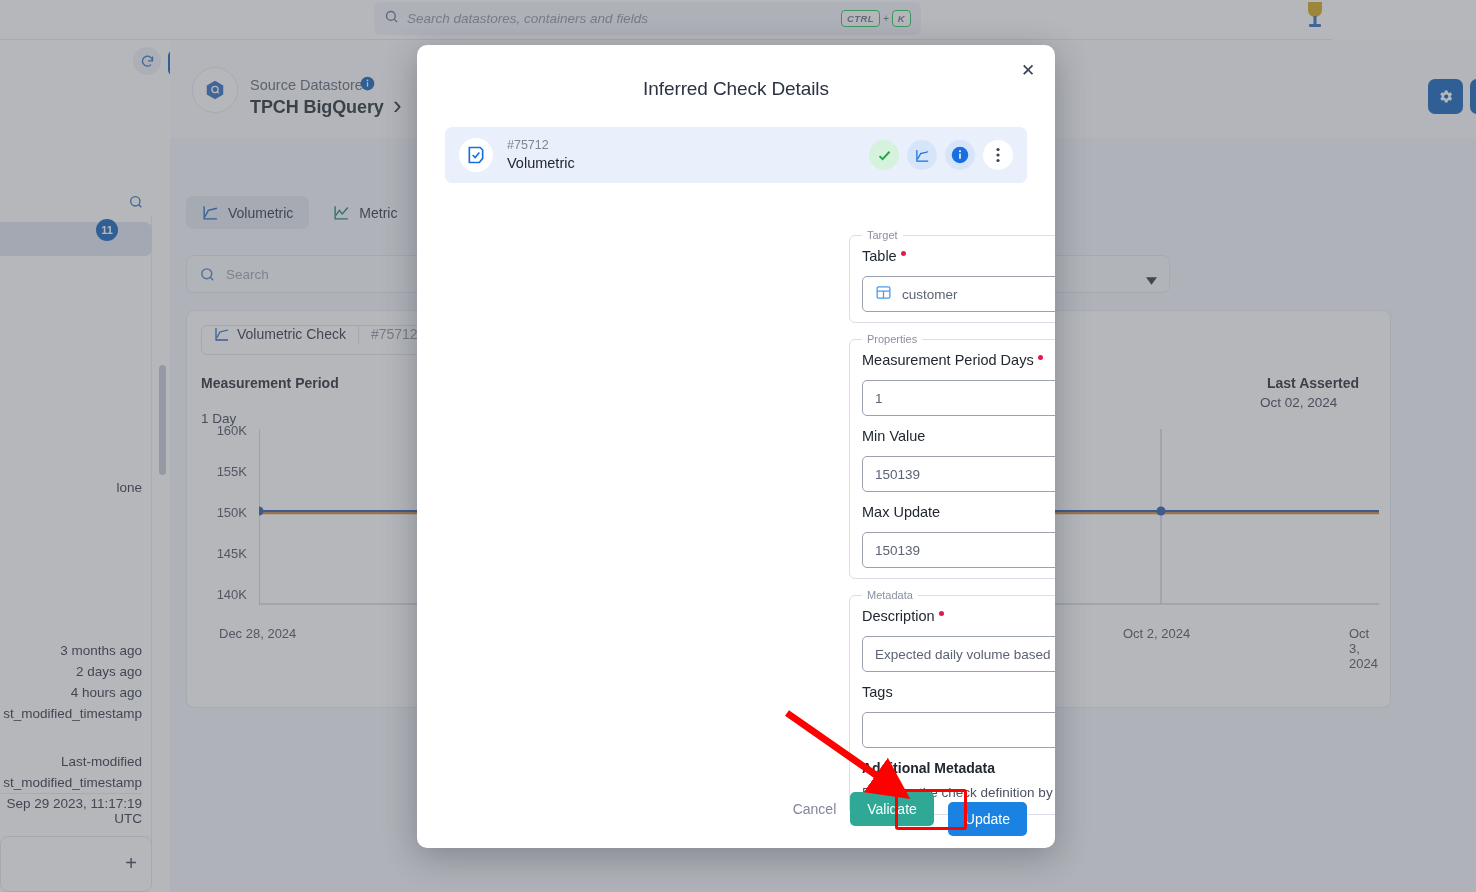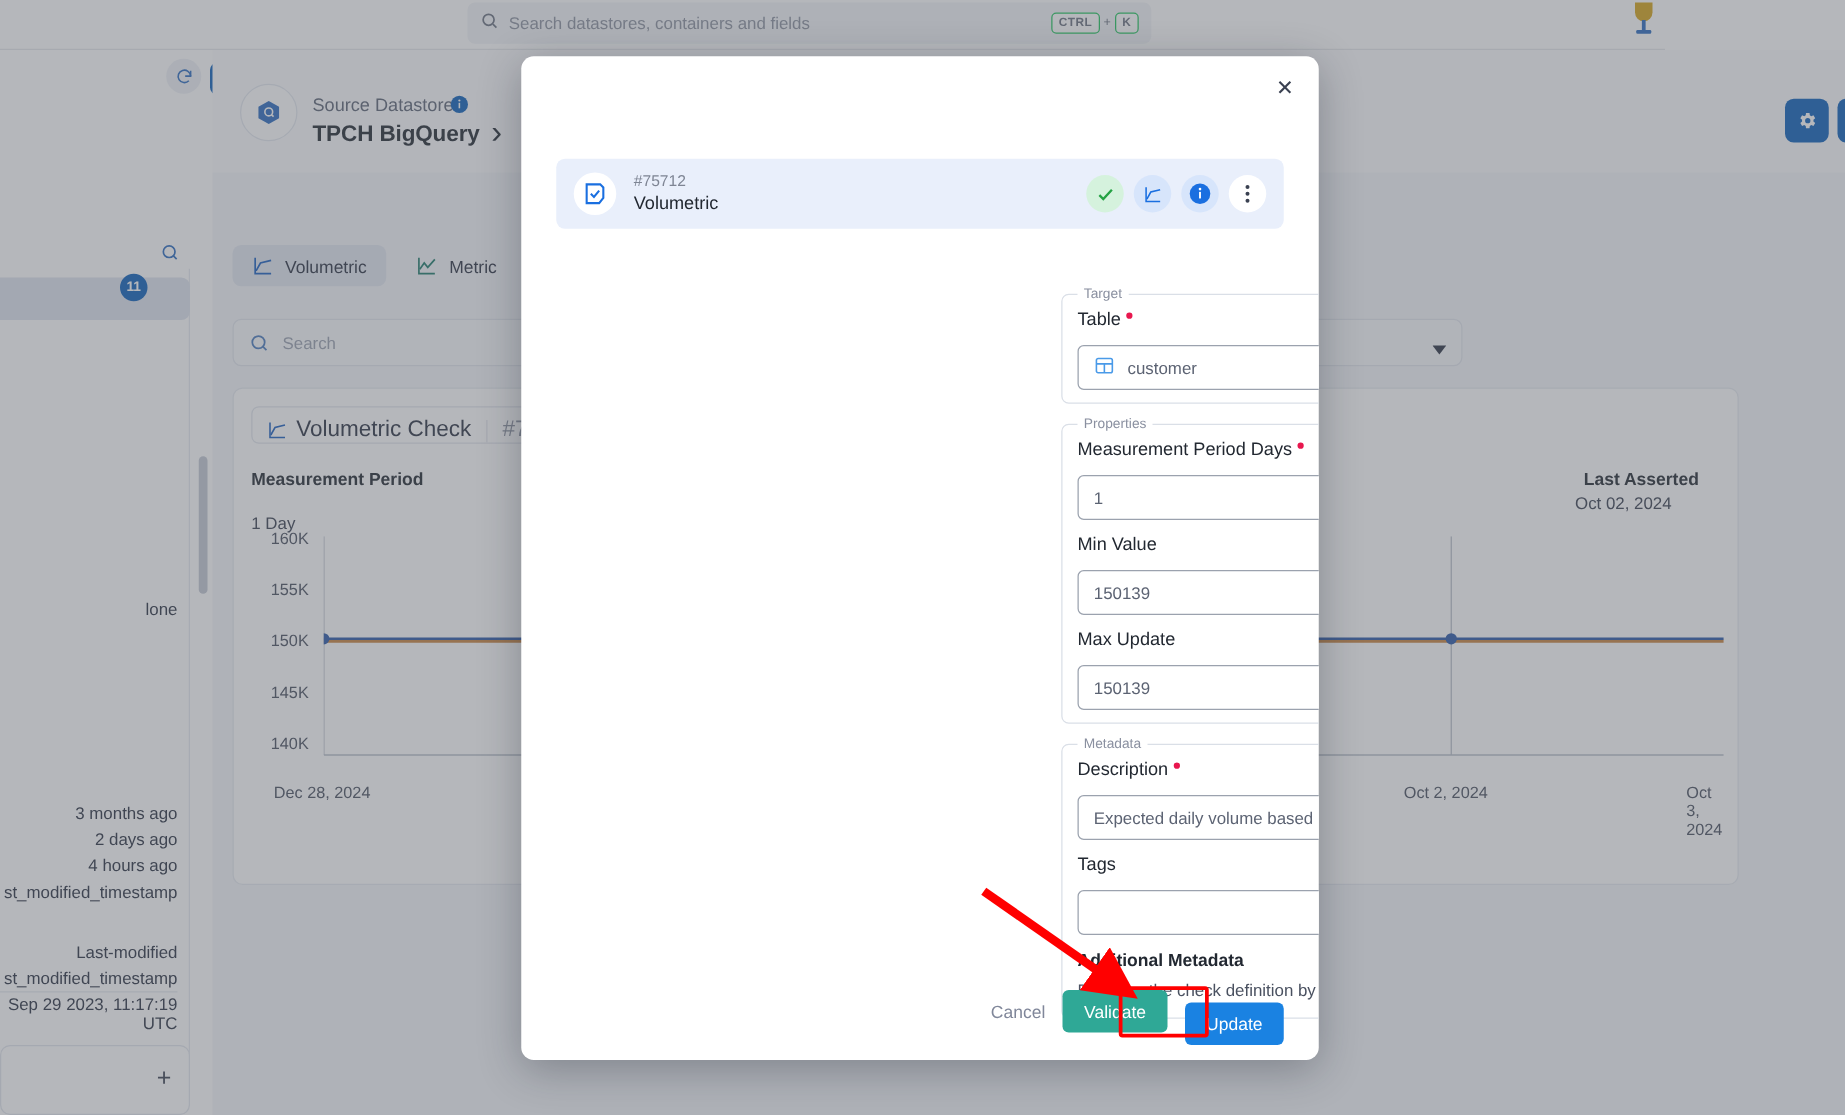--- a/index.html
+++ b/index.html
@@ -9,21 +9,21 @@
     overflow: hidden;
     background: #ffffff;
   }
   #root { position: relative; width: 1476px; height: 892px; }
 
   
   .bg-app { position: absolute; inset: 0; background: #ffffff; }
 
   .topbar {
     position: absolute; left: 0; top: 0; width: 1332px; height: 40px;
-    background: #ffffff; border-bottom: 1px solid #e6e8ec;
+    background: #ffffff; border-bottom: 1px solid #e6e8ec; font-style: italic;
   }
   .global-search {
     position: absolute; left: 374px; top: 2px; width: 547px; height: 33px;
     background: #f2f4f7; border-radius: 6px;
     display: flex; align-items: center; padding: 0 10px; gap: 8px;
   }
   .global-search .sr-txt { font-size: 13.5px; color: #8d93a1; }
   .kbd-wrap { margin-left: auto; display: flex; align-items: center; gap: 3px; }
   .kbd {
     background: #ffffff; border: 1px solid #22c55e; border-radius: 4px;
@@ -91,21 +91,21 @@
   }
   .filter-select .caret { position: absolute; right: 12px; top: 15px; }
 
   .check-card {
     position: absolute; left: 186px; top: 310px; width: 1205px; height: 398px;
     background: #ffffff; border: 1px solid #e6eaf0; border-radius: 8px;
   }
   .cc-chip {
     position: absolute; left: 14px; top: 14px; height: 30px;
     border: 1px solid #e2e6ed; border-radius: 6px;
-    display: flex; align-items: flex-end; font-size: 18px; color: #2b3242;
+    display: flex; align-items: flex-start; font-size: 14px; color: #2b3242;
   }
   .cc-chip .seg { padding: 0 12px; display: flex; align-items: center; gap: 7px; }
   .cc-chip .divider { width: 1px; height: 18px; background: #e2e6ed; }
   .cc-chip .id { color: #8d93a1; }
 
   .mp-label { position: absolute; left: 14px; top: 64px; font-size: 14px; font-weight: 700; color: #222831; }
   .mp-value { position: absolute; left: 14px; top: 100px; font-size: 13.5px; color: #3a4151; }
   .la-label { position: absolute; left: 1080px; top: 64px; font-size: 14px; font-weight: 700; color: #222831; }
   .la-value { position: absolute; left: 1073px; top: 84px; font-size: 13.5px; color: #3a4151; }
 
@@ -411,20 +411,21 @@
       </svg>
     </div>
     <div class="gear-btn2"></div>
   </div>
 
   <div class="dim-overlay"></div>
 
   <div class="modal">
 
     <div class="modal-close">✕</div>
+    <div class="modal-title">Inferred Check Details</div>
 
     <div class="check-banner">
       <div class="cb-icon">
         <svg width="20" height="20" viewBox="0 0 24 24" fill="none" stroke="#1a6fe0" stroke-width="2">
           <path d="M4 3h13l3 3v10l-4 5H4z"></path>
           <polyline points="8,12 11,15 16,9"></polyline>
         </svg>
       </div>
       <div class="cb-text">
         <div class="cb-id">#75712</div>

